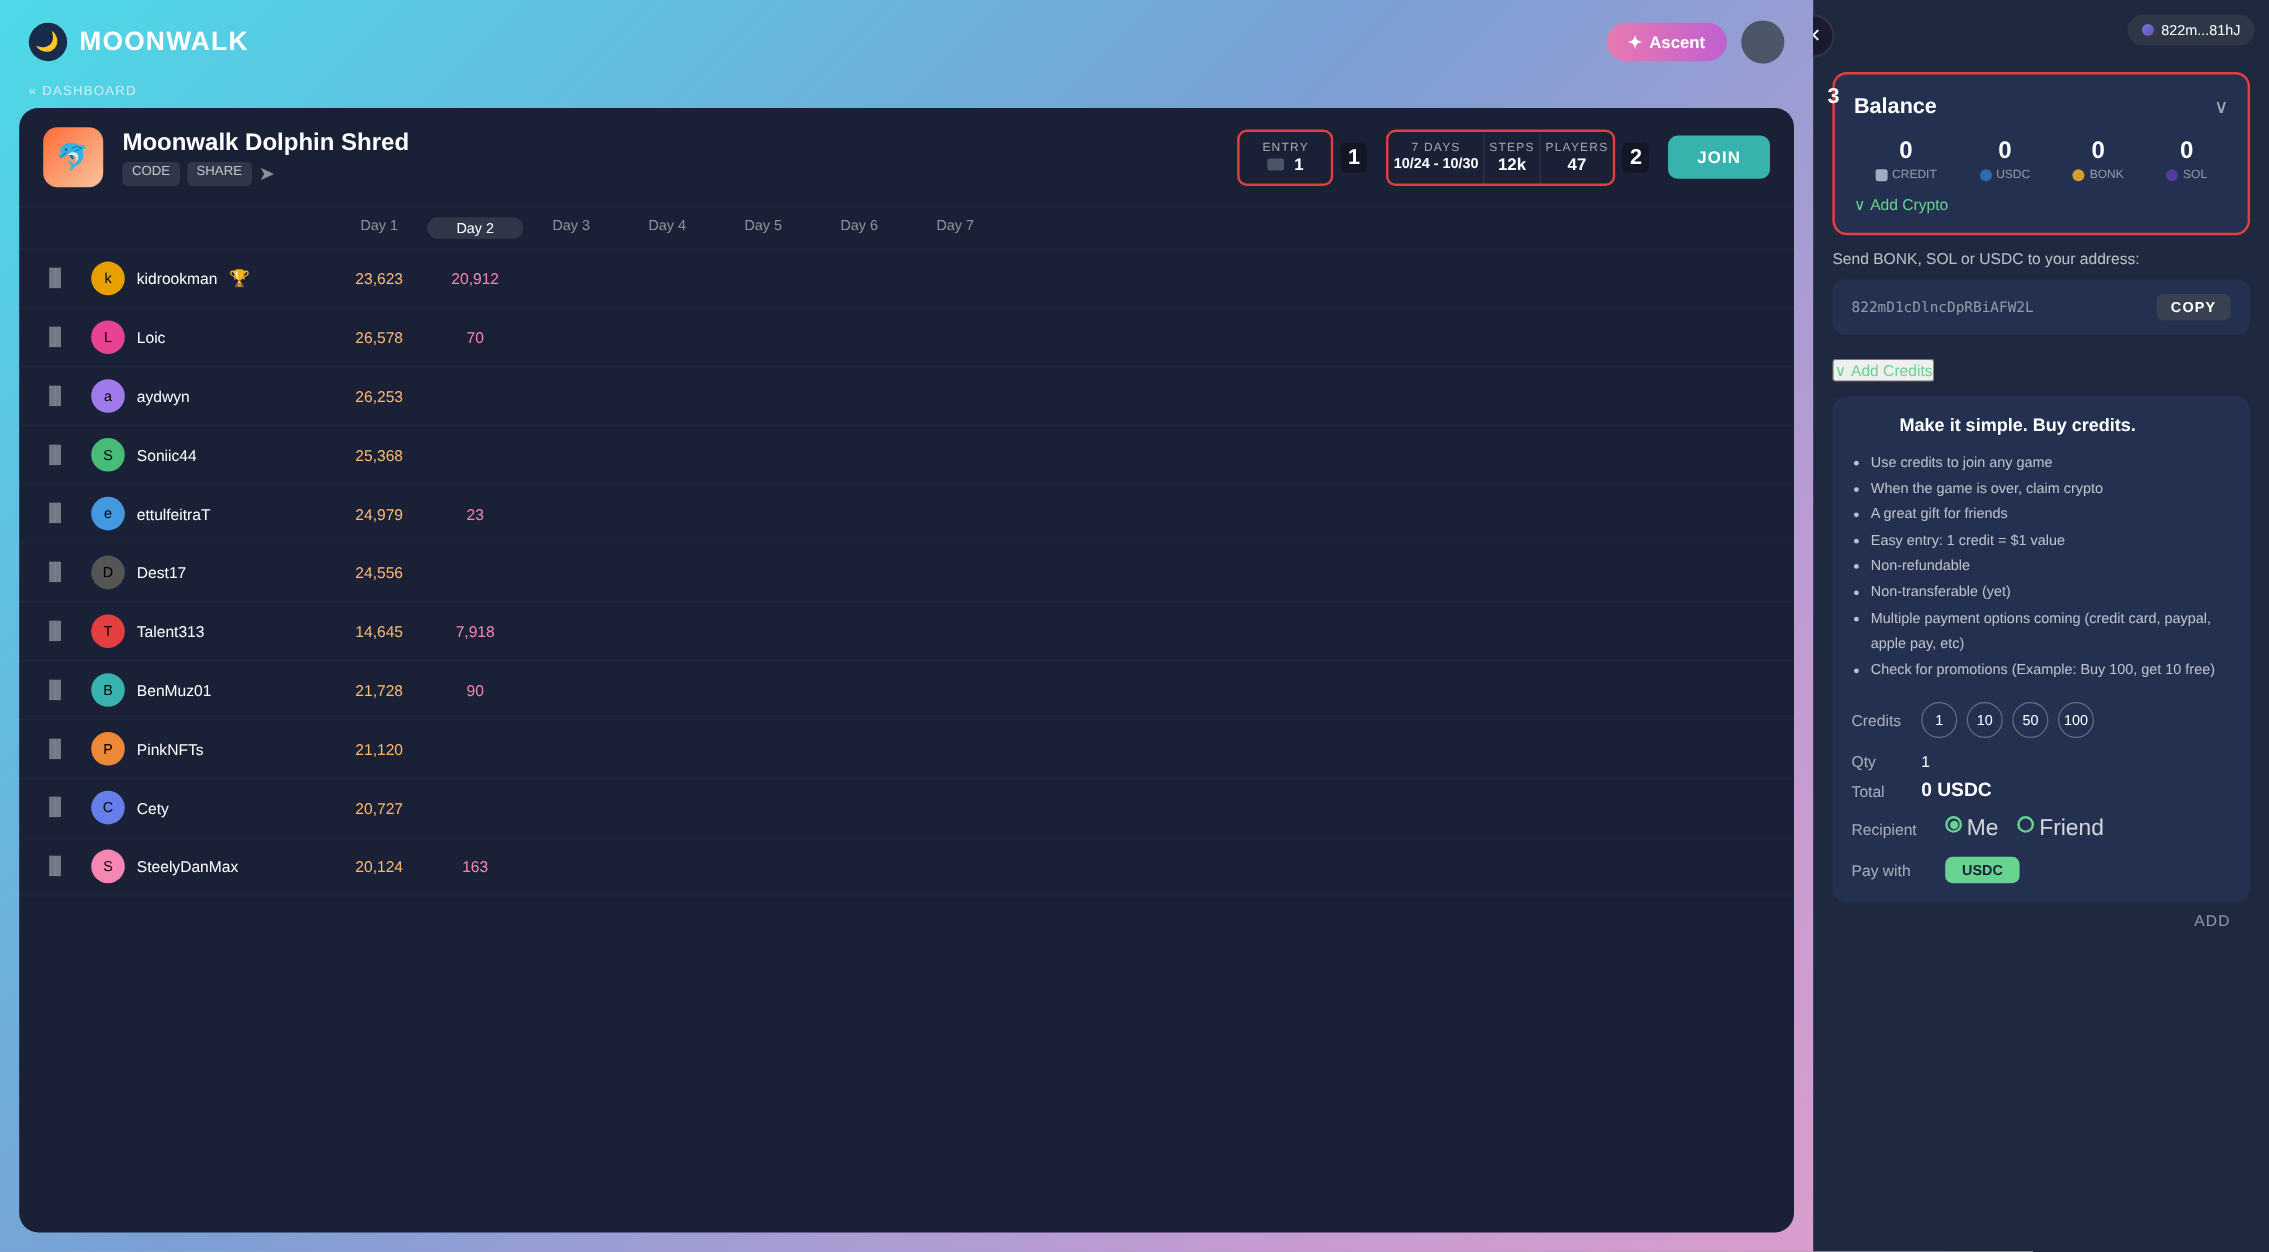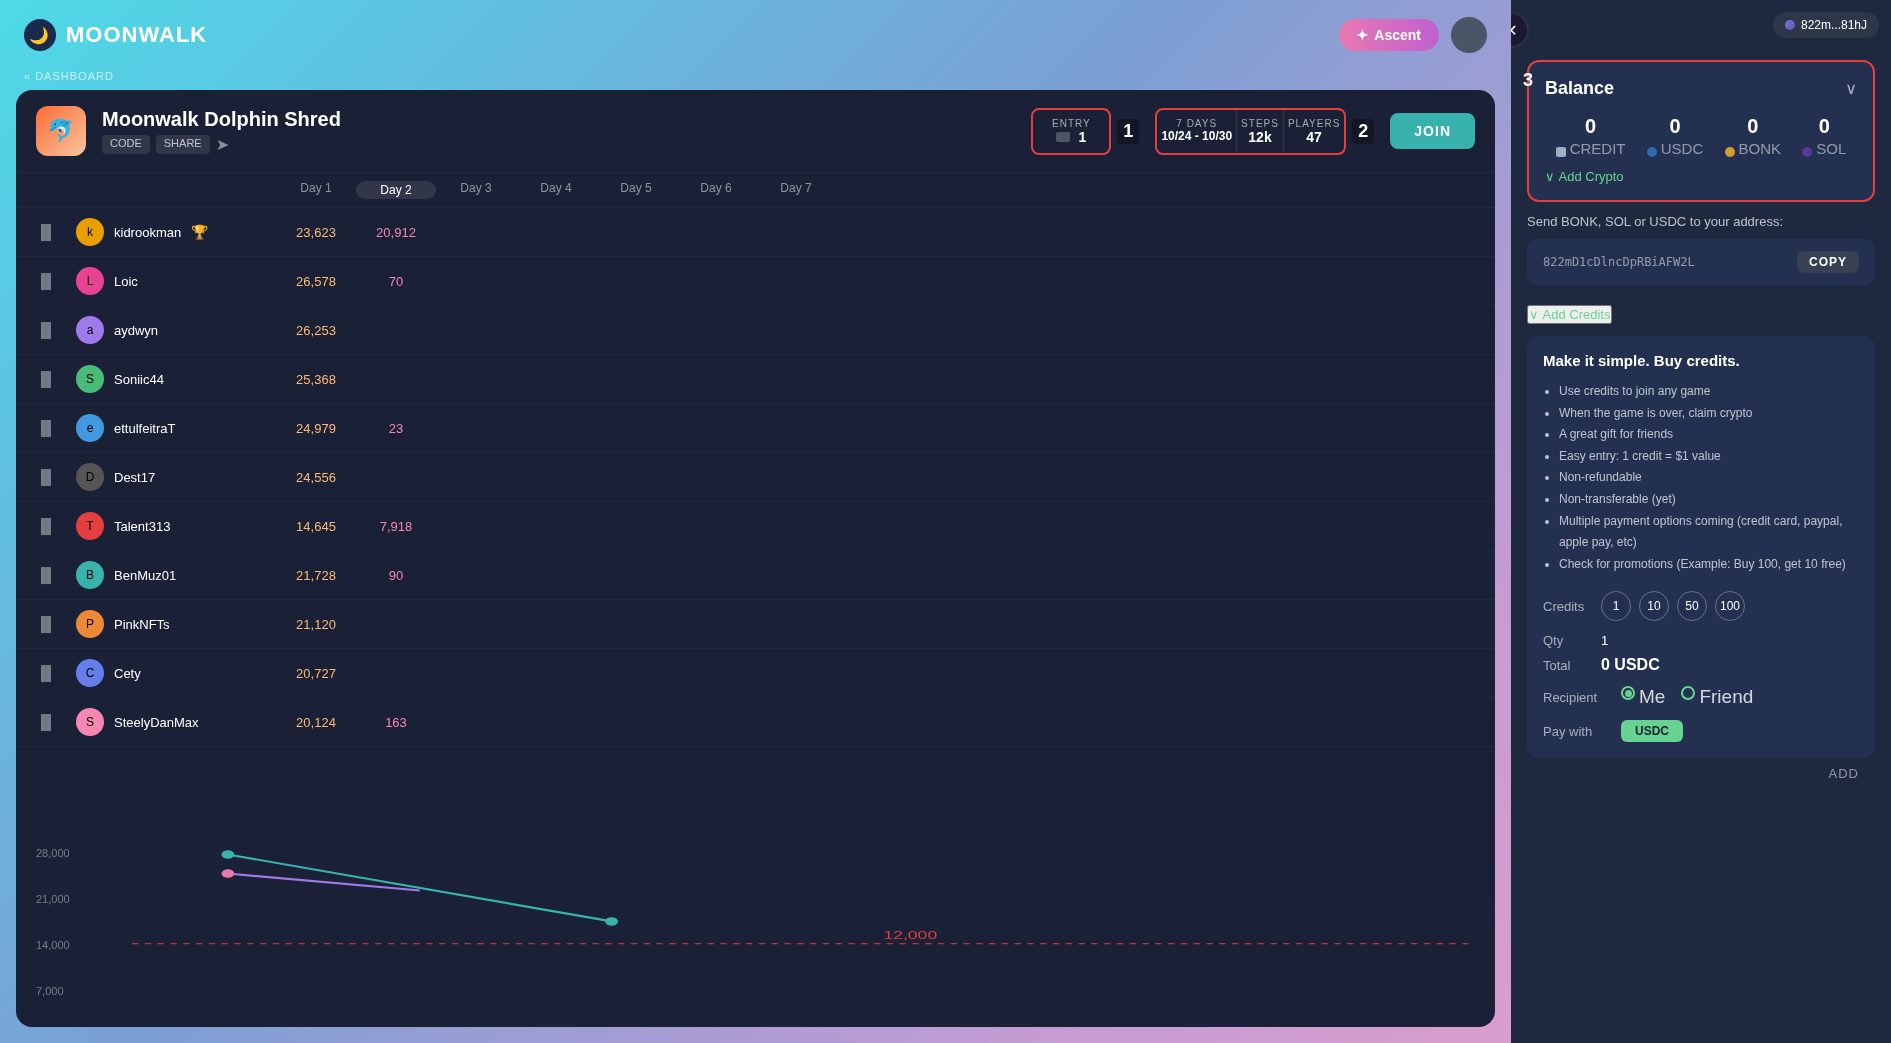--- a/index.html
+++ b/index.html
@@ -391,23 +391,23 @@
     .coin-item {
       text-align: center;
     }
     .coin-amount {
       color: white;
       font-size: 20px;
       font-weight: 600;
     }
     .coin-label {
       color: rgba(255,255,255,0.5);
-      font-size: 15px;
-      display: flex;
-      align-items: flex-end;
+      font-size: 10px;
+      display: flex;
+      align-items: center;
       gap: 4px;
       margin-top: 2px;
       justify-content: center;
     }
     .add-crypto-btn {
       color: #68d391;
       font-size: 13px;
       cursor: pointer;
       background: none;
       border: none;
@@ -467,20 +467,21 @@
     .credits-card {
       background: #243050;
       border-radius: 12px;
       padding: 16px;
     }
     .credits-headline {
       color: white;
       font-size: 15px;
       font-weight: 600;
       margin-bottom: 12px;
+      margin-left: 40px;
     }
     .credits-list {
       list-style: disc;
       padding-left: 16px;
       color: rgba(255,255,255,0.7);
       font-size: 12px;
       line-height: 1.8;
       margin-bottom: 16px;
     }
     .credits-row {
@@ -870,41 +871,20 @@
             <div class="step-value-pink">163</div>
             <div></div>
             <div></div>
             <div></div>
             <div></div>
             <div></div>
           </div>
         </div>
     </div>
 
-    <div class="chart-area">
-      <div class="chart-y-labels">
-        <span class="chart-y-label">28,000</span>
-        <span class="chart-y-label">21,000</span>
-        <span class="chart-y-label">14,000</span>
-        <span class="chart-y-label">7,000</span>
-      </div>
-      <svg class="chart-svg" viewBox="0 0 900 160" preserveAspectRatio="none">
-
-        <line x1="60" y1="91" x2="900" y2="91" stroke="#e53e3e" stroke-width="1" stroke-dasharray="4,4"></line>
-        <text x="530" y="87" fill="#e53e3e" font-size="11">12,000</text>
-
-        <polyline points="120,25 240,41" fill="none" stroke="#9f7aea" stroke-width="2"></polyline>
-
-        <polyline points="120,7 360,70" fill="none" stroke="#38b2ac" stroke-width="2"></polyline>
-
-        <circle cx="120" cy="25" r="4" fill="#e879b0"></circle>
-        <circle cx="120" cy="7" r="4" fill="#38b2ac"></circle>
-        <circle cx="360" cy="70" r="4" fill="#38b2ac"></circle>
-      </svg>
-    </div>
   </div>
 </div>
 
 <div class="right-panel">
   <div class="close-btn">✕</div>
   <div class="wallet-display">
     <div class="wallet-dot"></div>
     <span class="wallet-text">822m...81hJ</span>
   </div>
 

